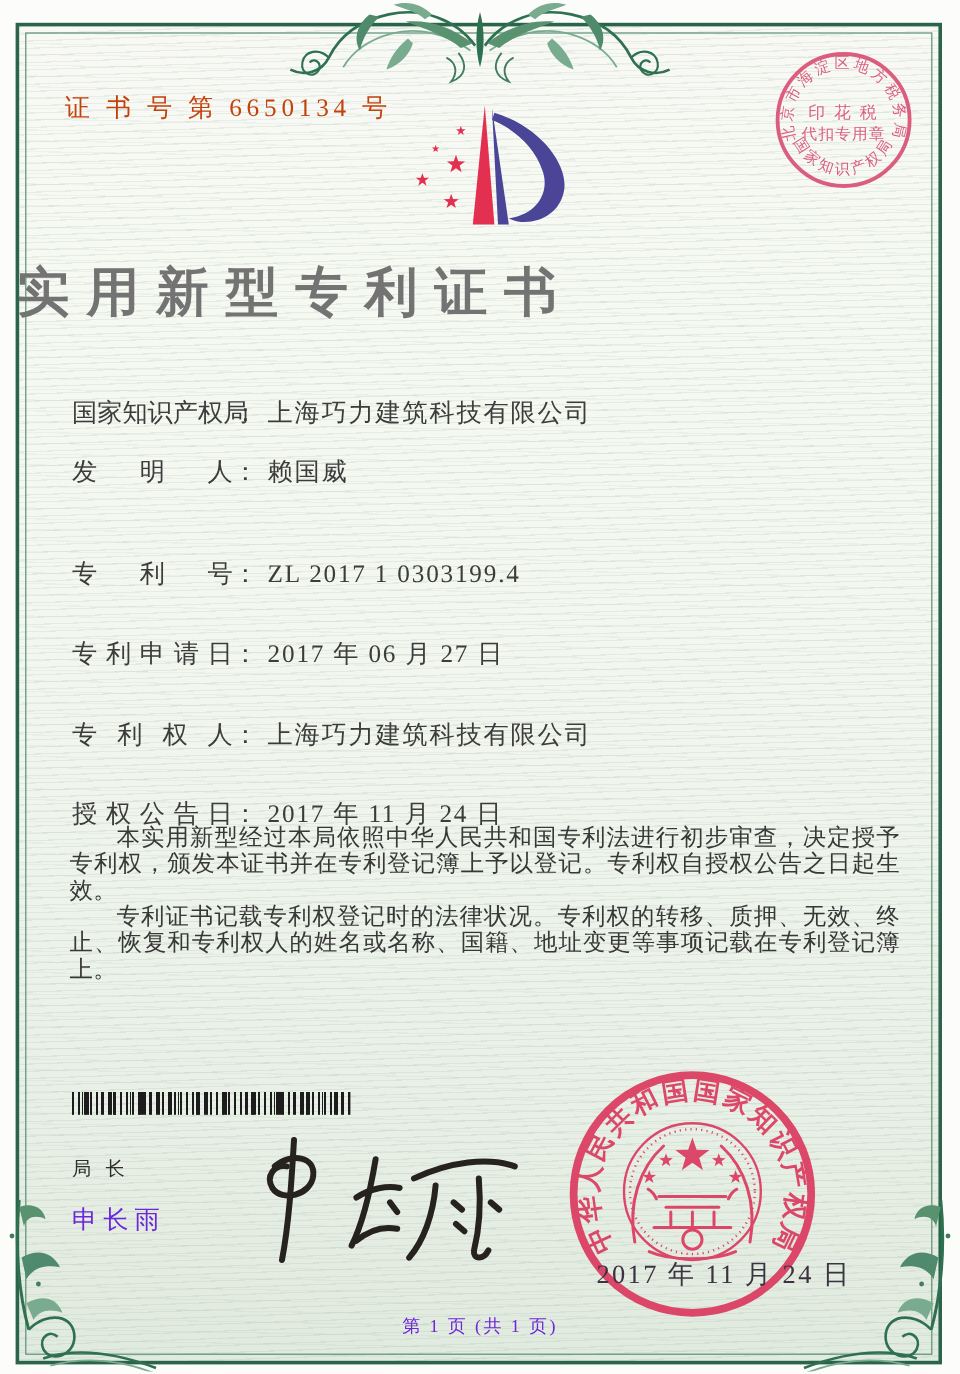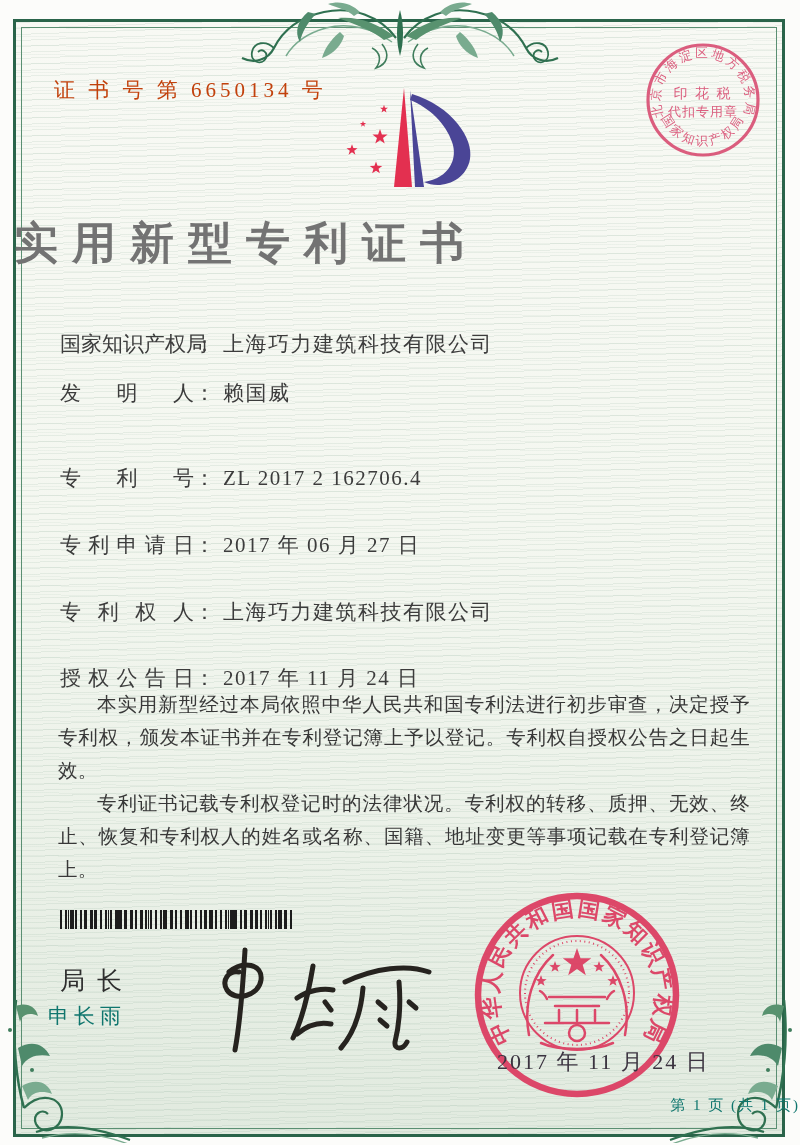--- a/index.html
+++ b/index.html
@@ -36,45 +36,45 @@
     text-indent:14px;
   }
   .field-row { left:60px; width:700px; font-size:21px; color:#3c3c3c; white-space:nowrap; }
   .field-label {
     display:inline-block; width:134px; text-align:justify; text-align-last:justify;
     vertical-align:bottom;
   }
   .field-colon { margin-right:8px; }
   .field-value { letter-spacing:1.5px; }
   .body-text {
-    left:58px; top:688px; width:692px; font-size:19.5px; line-height:33px;
+    left:58px; top:688px; width:692px; font-size:19.5px; line-height:22px;
     color:#383838; letter-spacing:0.3px;
   }
   .body-text p { margin:0; text-indent:2em; text-align:justify; }
   .barcode {
     left:60px; top:910px; width:232px; height:19px;
     background:
       repeating-linear-gradient(90deg,#1c1c1c 0 2px, transparent 2px 5px),
       repeating-linear-gradient(90deg,#1c1c1c 0 1px, transparent 1px 8px),
       repeating-linear-gradient(90deg, transparent 0 11px, #1c1c1c 11px 14px, transparent 14px 23px);
   }
   .signatory-title {
-    left:60px; top:964px; font-size:25px; letter-spacing:12px; color:#2e2e2e;
+    left:60px; top:964px; font-size:16px; letter-spacing:12px; color:#2e2e2e;
     font-family:"Liberation Sans","DejaVu Sans",sans-serif;
   }
   .signatory-name {
-    left:48px; top:1002px; font-size:21px; letter-spacing:5px; color:#0f766e;
+    left:60px; top:1002px; font-size:21px; letter-spacing:5px; color:#6d28d9;
     font-family:"Liberation Sans","DejaVu Sans",sans-serif;
   }
   .seal-date {
     left:497px; top:1047px; font-size:22px; letter-spacing:2px; color:#3b3340; z-index:6;
   }
   .page-footer {
-    left:0; right:0; top:1096px; text-align:right; font-size:15px;
-    letter-spacing:2px; color:#0f766e;
+    left:0; right:0; top:1096px; text-align:center; font-size:15px;
+    letter-spacing:2px; color:#6d28d9;
   }
   svg { display:block; }.z2{z-index:2}.z3{z-index:3}.z4{z-index:4}.z5{z-index:5}
 </style>
 </head>
 <body>
 
 <div class="inner-paper">
   <div class="texture"></div>
 </div>
 <div class="frame-outer"></div>
@@ -161,21 +161,21 @@
 
 <div class="abs z3 page-title">实用新型专利证书</div>
 
 <div class="abs z3 field-row" style="top:330px;">
   <span class="field-label">国家知识产权局</span><span class="field-colon">：</span><span class="field-value">上海巧力建筑科技有限公司</span>
 </div>
 <div class="abs z3 field-row" style="top:379px;">
   <span class="field-label">发明人</span><span class="field-colon">：</span><span class="field-value">赖国威</span>
 </div>
 <div class="abs z3 field-row" style="top:464px;">
-  <span class="field-label">专利号</span><span class="field-colon">：</span><span class="field-value">ZL 2017 2 162706.4</span>
+  <span class="field-label">专利号</span><span class="field-colon">：</span><span class="field-value">ZL 2017 1 0303199.4</span>
 </div>
 <div class="abs z3 field-row" style="top:531px;">
   <span class="field-label">专利申请日</span><span class="field-colon">：</span><span class="field-value">2017 年 06 月 27 日</span>
 </div>
 <div class="abs z3 field-row" style="top:598px;">
   <span class="field-label">专利权人</span><span class="field-colon">：</span><span class="field-value">上海巧力建筑科技有限公司</span>
 </div>
 <div class="abs z3 field-row" style="top:664px;">
   <span class="field-label">授权公告日</span><span class="field-colon">：</span><span class="field-value">2017 年 11 月 24 日</span>
 </div>

